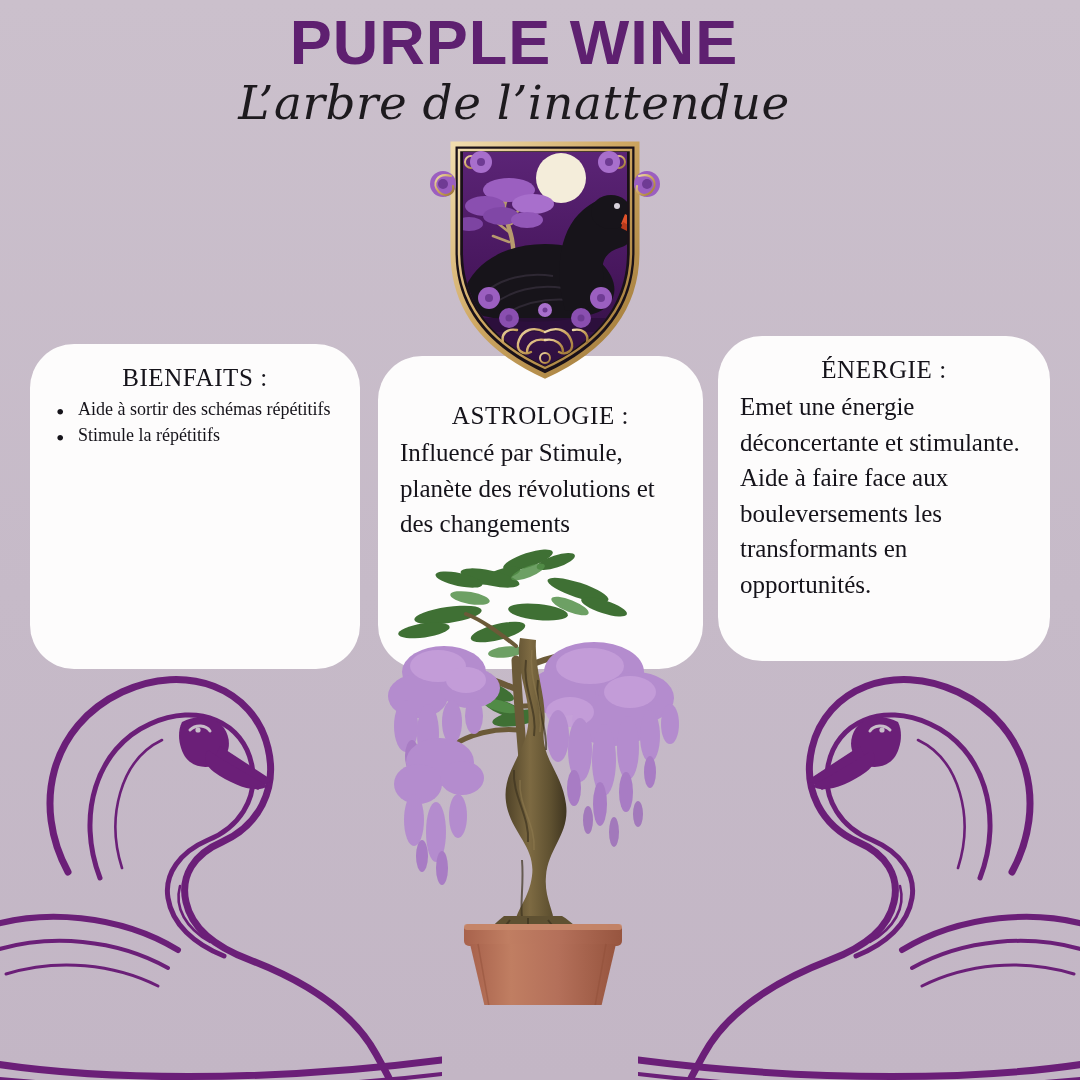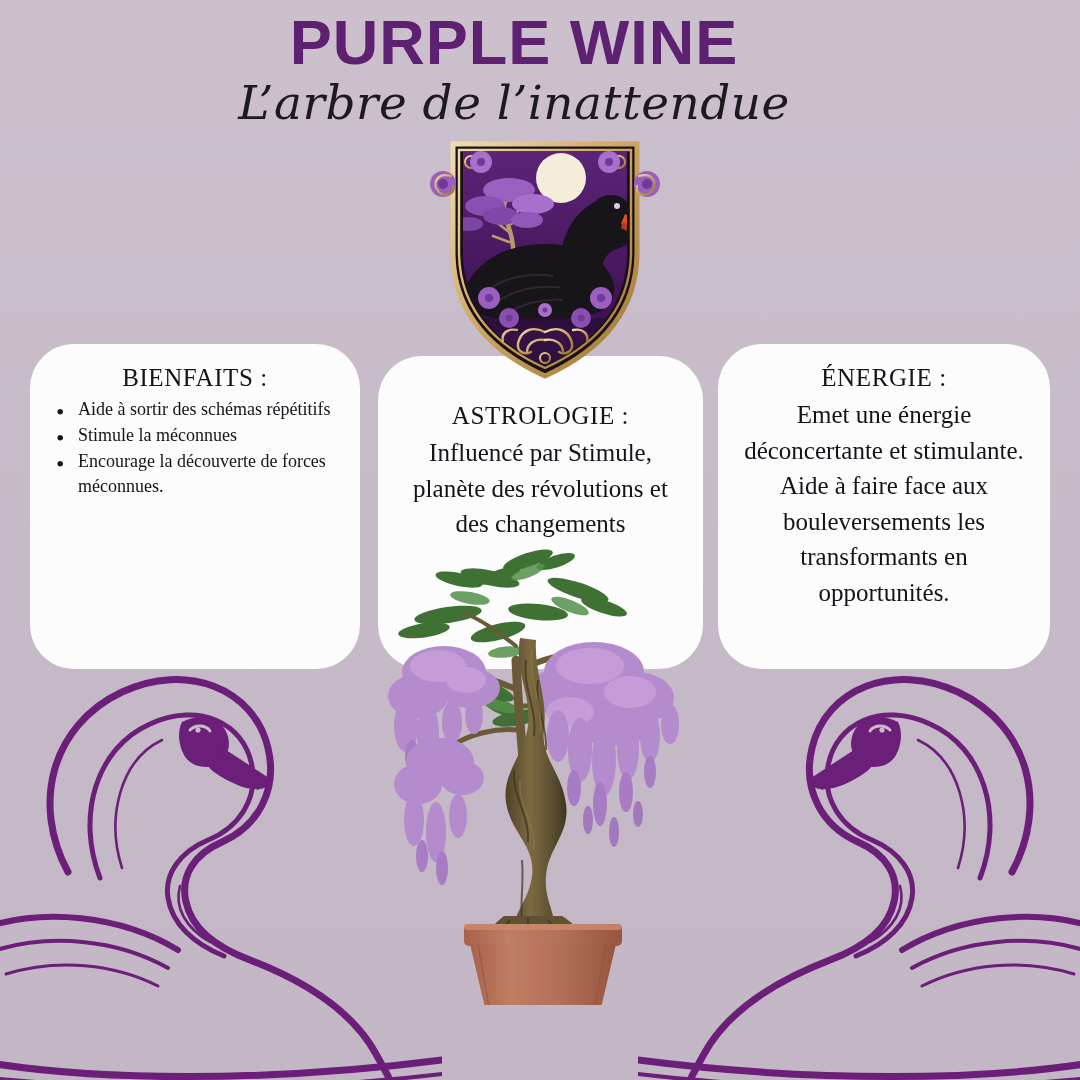--- a/index.html
+++ b/index.html
@@ -75,35 +75,34 @@
     margin-top: 39px;
   }
   .card {
     position: absolute;
     background: #fdfcfc;
     border-radius: 44px;
     pointer-events: auto;
   }
   .card-left  { left: 30px;  top: 305px; width: 330px; height: 325px; }
   .card-mid   { left: 378px; top: 317px; width: 325px; height: 313px; }
-  .card-right { left: 718px; top: 305px; width: 332px; height: 325px; }
+  .card-right { left: 718px; top: 297px; width: 332px; height: 325px; }
 
   .card-inner {
     padding: 18px 22px 10px 22px;
     color: #15131a;
   }
   .card-head {
     text-align: center;
     font-size: 25px;
     letter-spacing: 0.6px;
     line-height: 1.25;
     margin-bottom: 4px;
   }
   .card-body-center {
-    text-align: center;
     font-size: 25px;
     line-height: 1.42;
   }
   .bullets { list-style: none; }
   .bullets li {
     position: relative;
     padding-left: 26px;
     font-size: 18px;
     line-height: 1.38;
     text-align: justify;
@@ -230,22 +229,21 @@
     <div class="subtitle">L’arbre de l’inattendue</div>
   </div>
 
   <div class="cards">
 
     <div class="card card-left">
       <div class="card-inner">
         <div class="card-head">BIENFAITS :</div>
         <ul class="bullets">
           <li>Aide à sortir des schémas répétitifs</li>
-          <li class="last">Stimule la méconnues</li>
-          <li class="last">Encourage la découverte de forces méconnues.</li>
+          <li class="last">Stimule la répétitifs</li>
         </ul>
       </div>
     </div>
 
     <div class="card card-mid">
       <div class="card-inner">
         <div class="card-head">ASTROLOGIE :</div>
         <div class="card-body-center">Influencé par Stimule, planète des révolutions et des changements</div>
       </div>
     </div>

